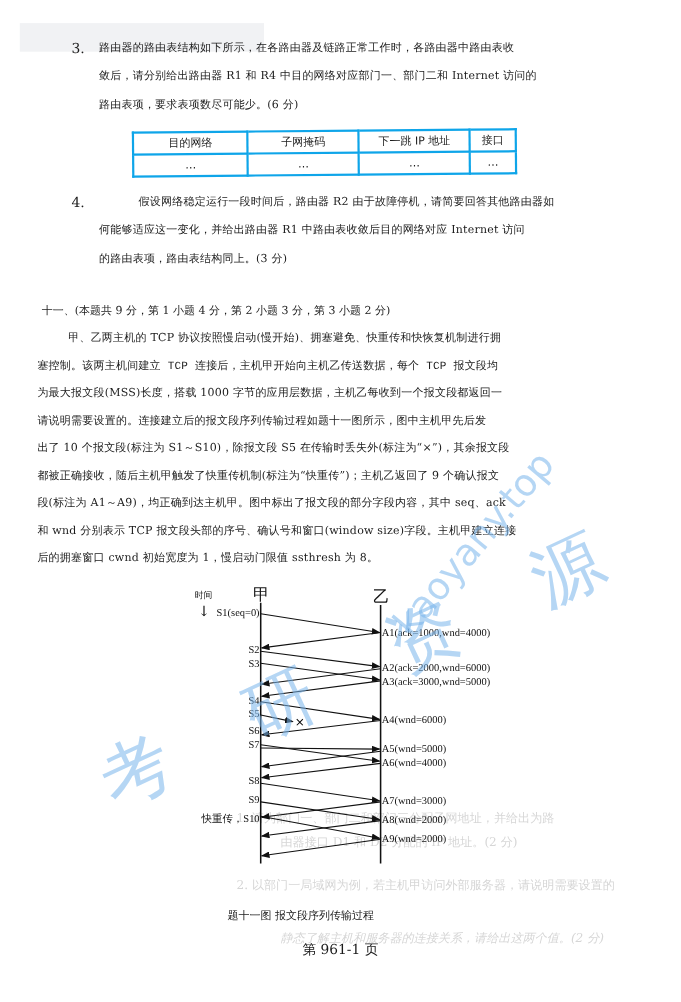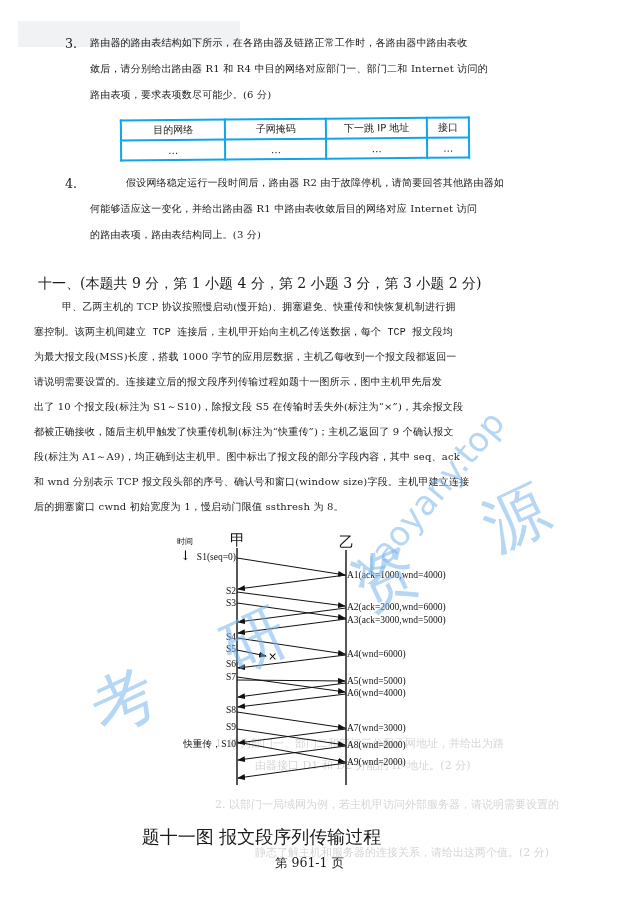--- a/index.html
+++ b/index.html
@@ -15,37 +15,37 @@
   }
   .bleed { position: absolute; color: #d6d6d6; font-size: 11px; white-space: nowrap; }
   .line { position: absolute; font-size: 10px; white-space: nowrap; letter-spacing: 0.2px; }
   .num { position: absolute; font-size: 12.6px; }
   table.rt {
     position: absolute; left: 120px; top: 118px; width: 350px;
     border-collapse: collapse; font-family: "DejaVu Sans", sans-serif; font-size: 10px;
     transform: rotate(-0.5deg);
   }
   table.rt td { border: 2px solid #0ea5e9; text-align: center; height: 18px; padding: 0; }
-  .sec { position: absolute; font-size: 14px; font-weight: bold; }
+  .sec { position: absolute; font-size: 10px; font-weight: bold; }
   .diag { position: absolute; left: 0; top: 0; width: 619px; height: 911px; }
   .lbl { font-family: "Liberation Serif", serif; font-size: 9.5px; fill: #111; }
   .hdr { font-family: "DejaVu Sans", sans-serif; font-size: 15px; fill: #111; }
-  .cap { position: absolute; left: 4px; width: 515px; text-align: center; top: 825px; font-size: 18px; }
+  .cap { position: absolute; left: 16px; width: 515px; text-align: center; top: 825px; font-size: 10px; }
   .foot { position: absolute; left: 0; width: 619px; text-align: center; top: 855px; font-size: 12.5px; }
   .wm { position: absolute; color: rgba(120,180,235,0.55); font-family: "DejaVu Sans", sans-serif; pointer-events: none; }
 </style>
 </head>
 <body>
 
 <div class="scanband"></div>
 
 <div class="bleed" style="left:215px;top:736px;">1. 请为部门一、部门二和部门三分配子网地址，并给出为路</div>
 <div class="bleed" style="left:255px;top:758px;">由器接口 D1 和 D2 分配的 IP 地址。(2 分)</div>
 <div class="bleed" style="left:215px;top:797px;">2. 以部门一局域网为例，若主机甲访问外部服务器，请说明需要设置的</div>
-<div class="bleed" style="left:255px;top:845px;">静态了解主机和服务器的连接关系，请给出这两个值。(2 分)</div>
+<div class="bleed" style="left:255px;top:845px;font-style:italic;">静态了解主机和服务器的连接关系，请给出这两个值。(2 分)</div>
 
 <div class="num" style="left:65px;top:36px;">3.</div>
 <div class="line" style="left:90px;top:36px;">路由器的路由表结构如下所示，在各路由器及链路正常工作时，各路由器中路由表收</div>
 <div class="line" style="left:90px;top:62px;">敛后，请分别给出路由器 R1 和 R4 中目的网络对应部门一、部门二和 Internet 访问的</div>
 <div class="line" style="left:90px;top:88px;">路由表项，要求表项数尽可能少。(6 分)</div>
 
 <table class="rt">
   <tbody>
       <tr>
     <td style="width:30%">目的网络</td>

